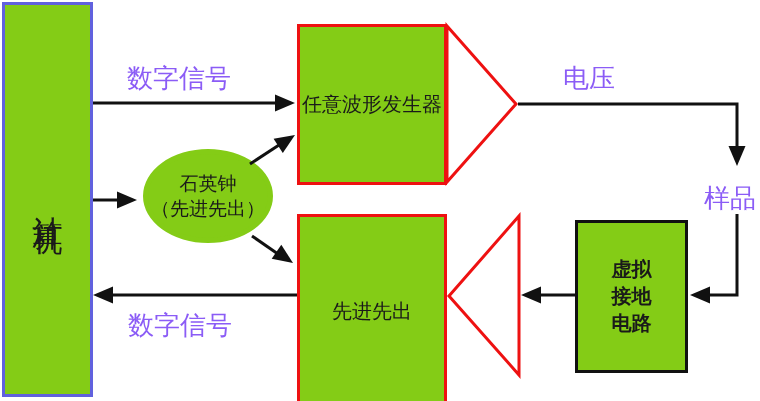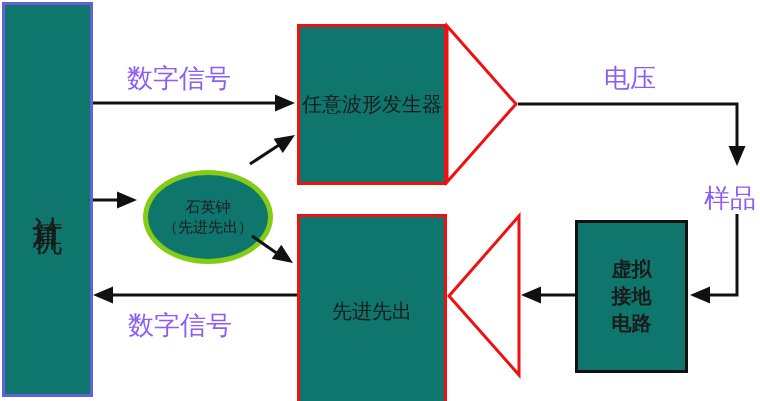--- a/index.html
+++ b/index.html
@@ -12,56 +12,56 @@
     overflow: hidden;
   }
   .wires { position: absolute; left: 0; top: 0; z-index: 3; pointer-events: none; }
   .wire  { stroke: #111111; stroke-width: 3; fill: none; }
   .head  { fill: #111111; stroke: none; }
   .amp   { fill: #ffffff; stroke: #ee1111; stroke-width: 3; stroke-linejoin: miter; }
 
   .node {
     position: absolute;
     box-sizing: border-box;
-    background: #0f766e;
+    background: #84cc16;
     display: flex;
     flex-direction: column;
     align-items: center;
     justify-content: center;
     text-align: center;
     color: #1a1a1a;
     z-index: 2;
   }
   .computer-box { left: 2px; top: 2px; width: 91px; height: 395px; border: 3px solid #6161de; }
   .computer-label {
     writing-mode: vertical-rl;
     text-orientation: upright;
     font-size: 30px;
     letter-spacing: 5px;
     line-height: 1;
   }
   .awg-box  { left: 297px; top: 24px;  width: 150px; height: 161px; border: 3px solid #ee1111; font-size: 20px; line-height: 1.72; }
   .fifo-box { left: 297px; top: 214px; width: 150px; height: 194px; border: 3px solid #ee1111; font-size: 20px; line-height: 1.55; }
   .vg-box   { left: 575px; top: 220px; width: 113px; height: 153px; border: 3px solid #111111; font-size: 20px; line-height: 1.35; font-weight: bold; }
   .clock-ellipse {
-    left: 143px; top: 170px; width: 130px; height: 94px;
+    left: 143px; top: 149px; width: 130px; height: 94px;
     border: 5px solid #84cc16;
     border-radius: 50%;
-    font-size: 15px;
+    font-size: 19px;
     line-height: 1.32;
   }
   .flow-label {
     position: absolute;
     font-size: 26px;
     color: #8b5cf6;
     z-index: 2;
     white-space: nowrap;
   }
   .lbl-digital-top    { left: 127px; top: 61px;  width: 160px; }
-  .lbl-voltage        { left: 604px; top: 61px;  width: 120px; }
+  .lbl-voltage        { left: 563px; top: 61px;  width: 120px; }
   .lbl-sample         { left: 704px; top: 181px; width: 62px;  }
   .lbl-digital-bottom { left: 128px; top: 308px; width: 160px; }
 </style>
 </head>
 <body>
 
 <div class="canvas">
 
   <div class="node computer-box">
     <span class="computer-label">计算机</span>

